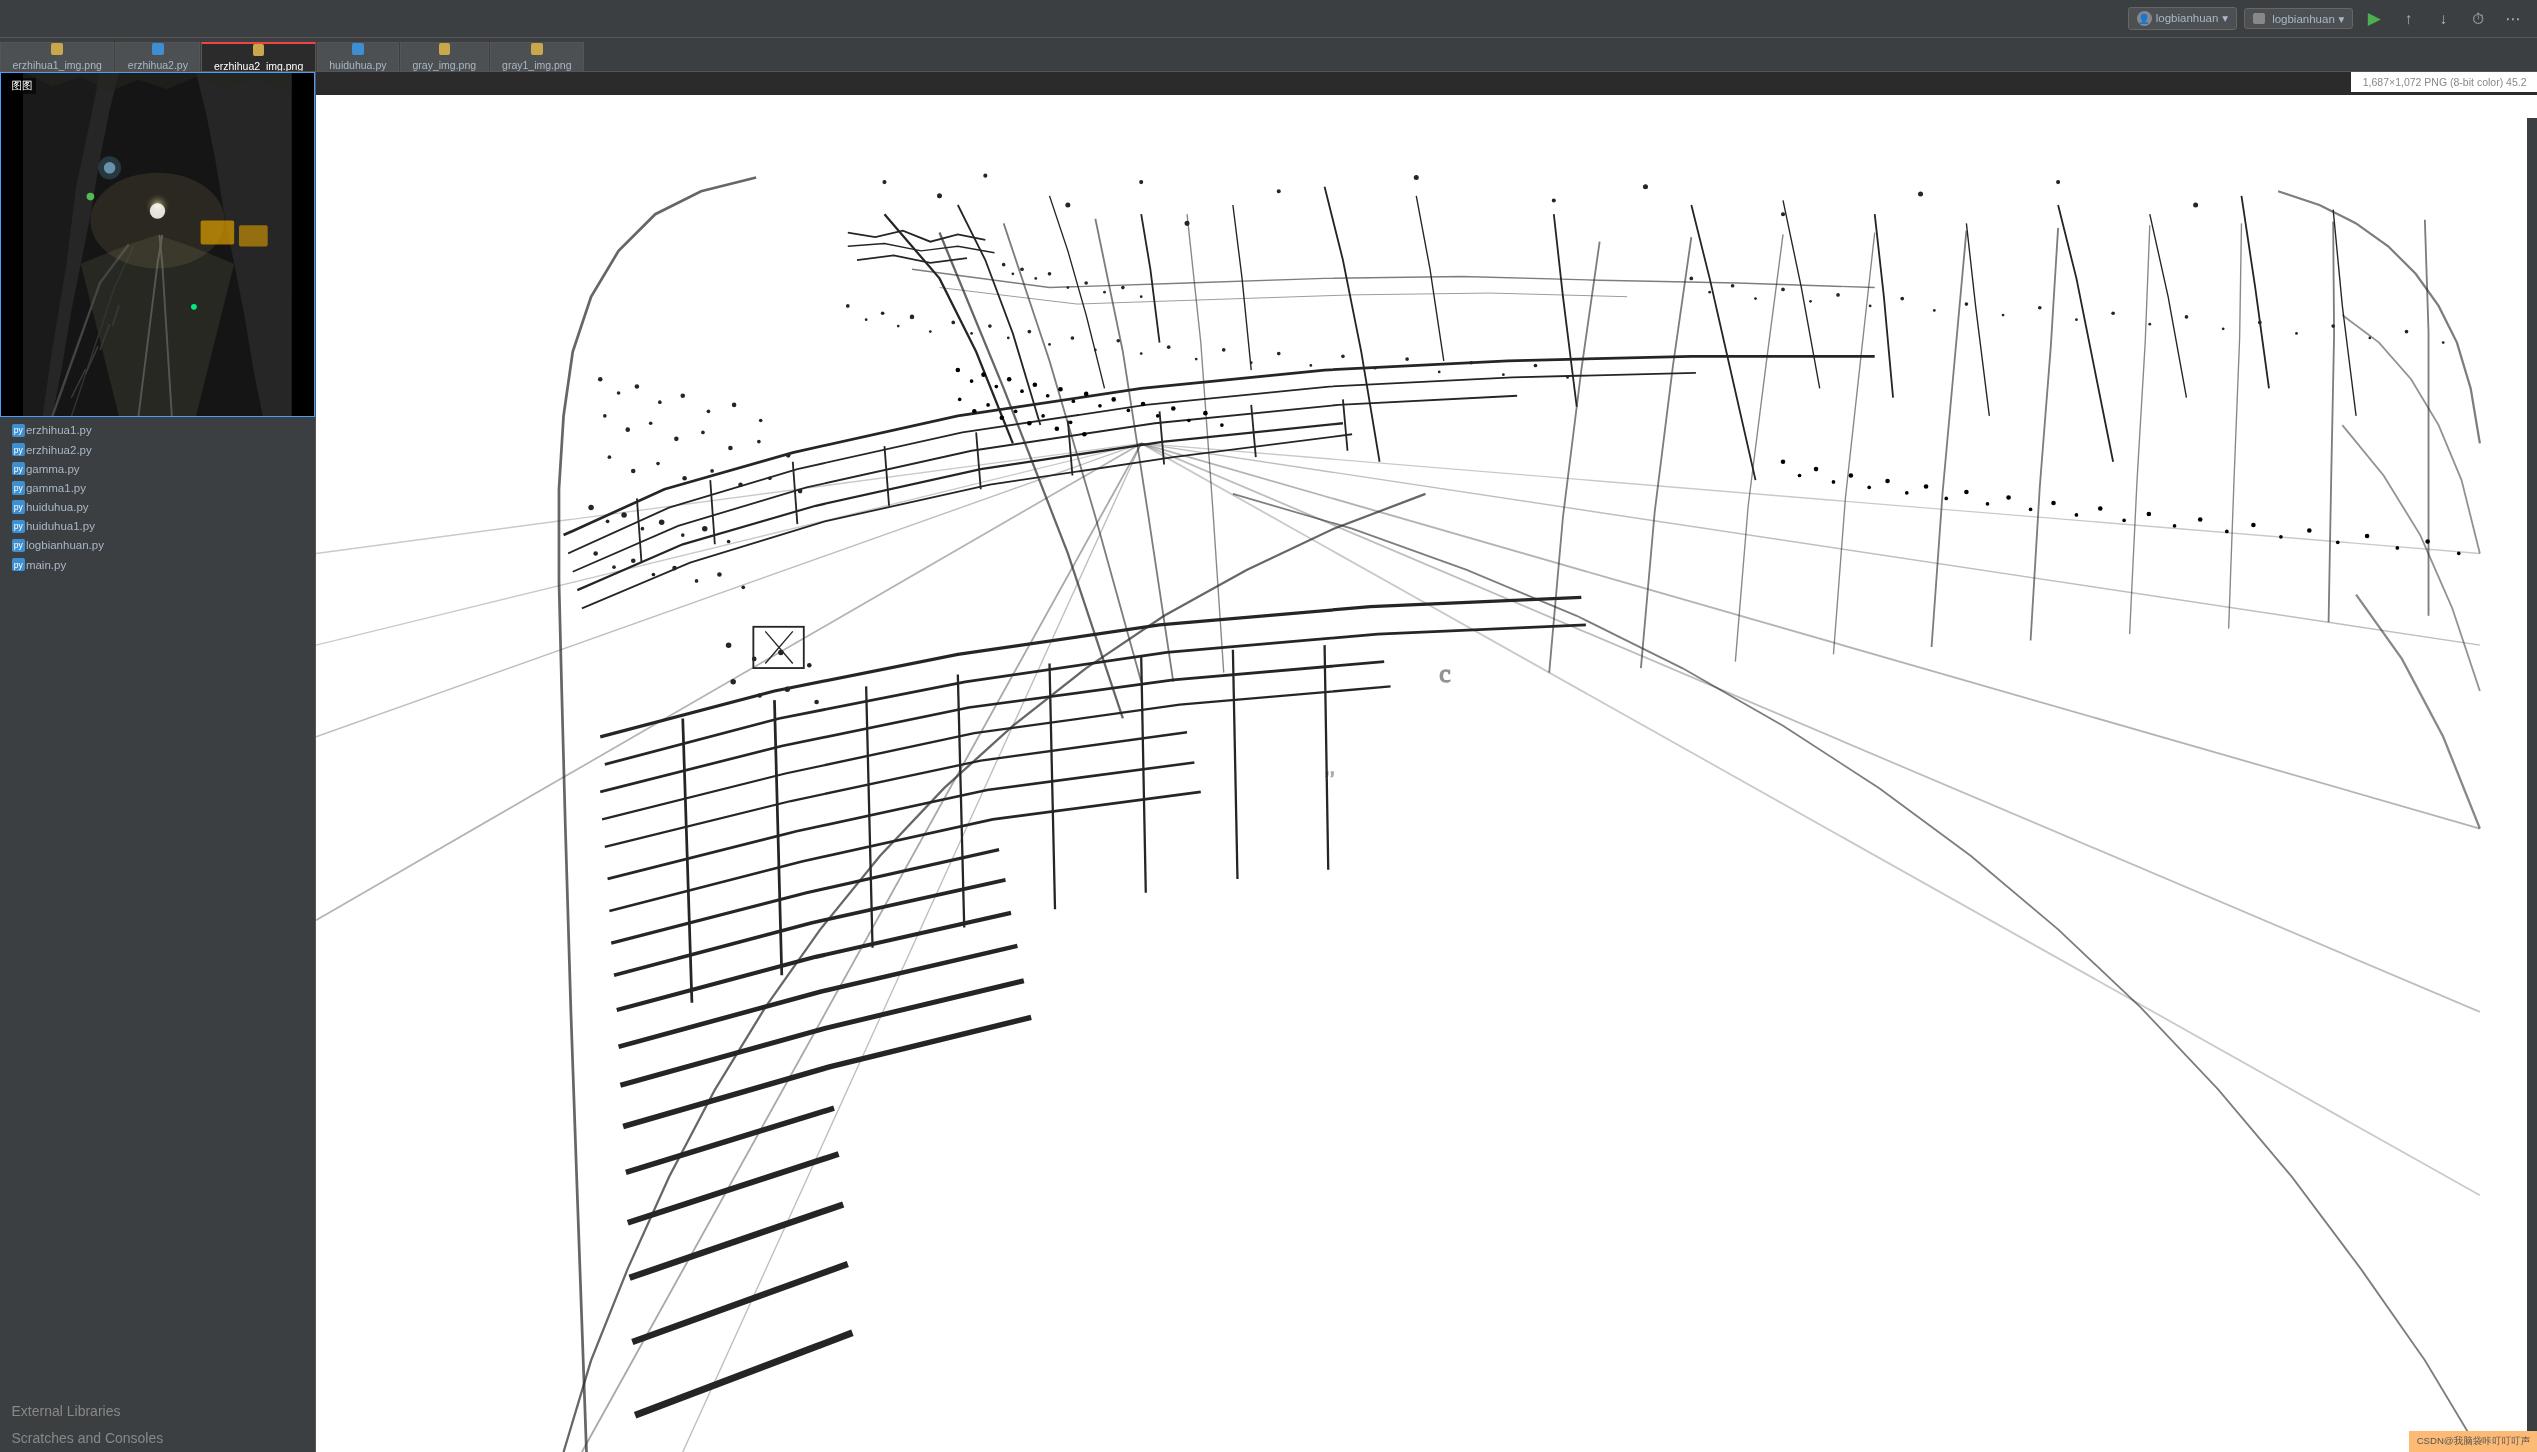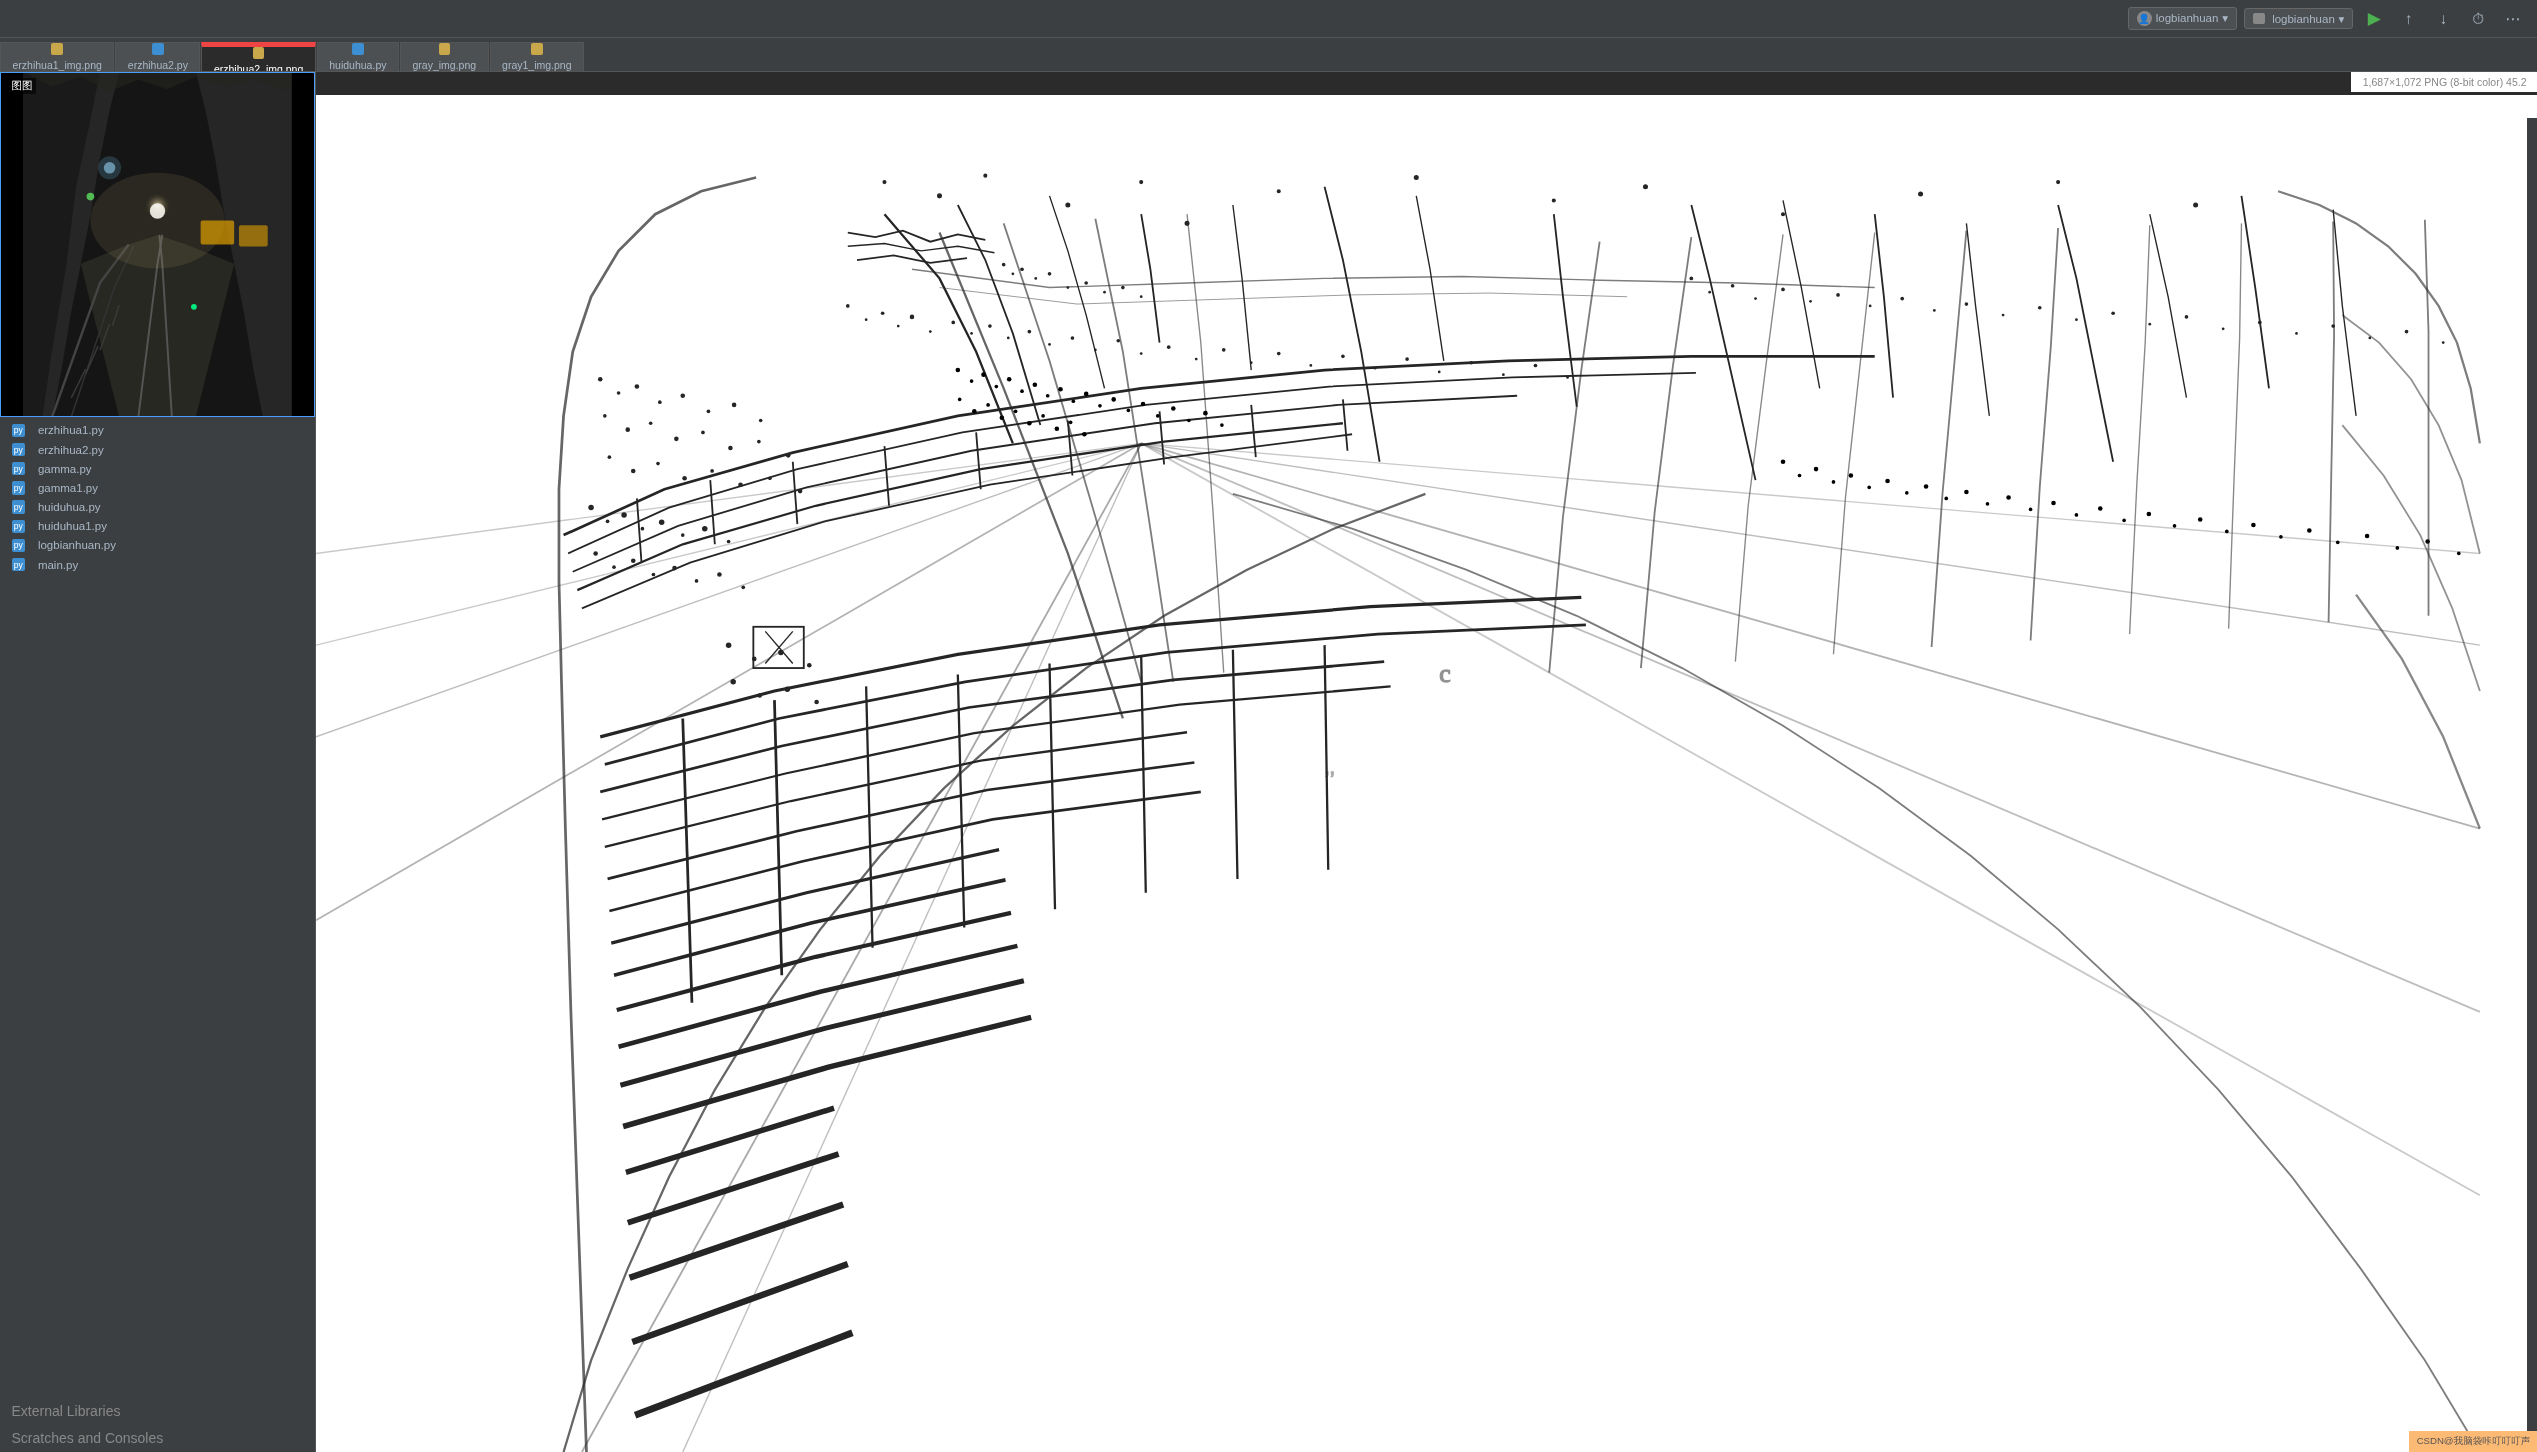--- a/index.html
+++ b/index.html
@@ -103,21 +103,21 @@
       cursor: pointer;
       font-size: 10.5px;
       color: #a9b7c6;
       white-space: nowrap;
       margin-right: 1px;
       flex-direction: column;
     }
     .tab.active {
       background: #2b2b2b;
       color: #ffffff;
-      border-top: 5px solid #ef4444;
+      border-top: 2px solid #ef4444;
     }
     .tab-close {
       width: 13.4px;
       height: 13.4px;
       display: flex;
       align-items: center;
       justify-content: center;
       border-radius: 1.9px;
       font-size: 9.6px;
       color: #888;
@@ -177,21 +177,21 @@
 
     
     .file-tree {
       flex: 1;
       overflow-y: auto;
       padding: 3.8px 0;
     }
     .file-item {
       display: flex;
       align-items: center;
-      gap: 13px;
+      gap: 1px;
       padding: 2.9px 11.5px;
       cursor: pointer;
       font-size: 11.5px;
       color: #a9b7c6;
     }
     .file-item-icon {
       width: 13.4px;
       height: 13.4px;
       border-radius: 1.9px;
       display: flex;

